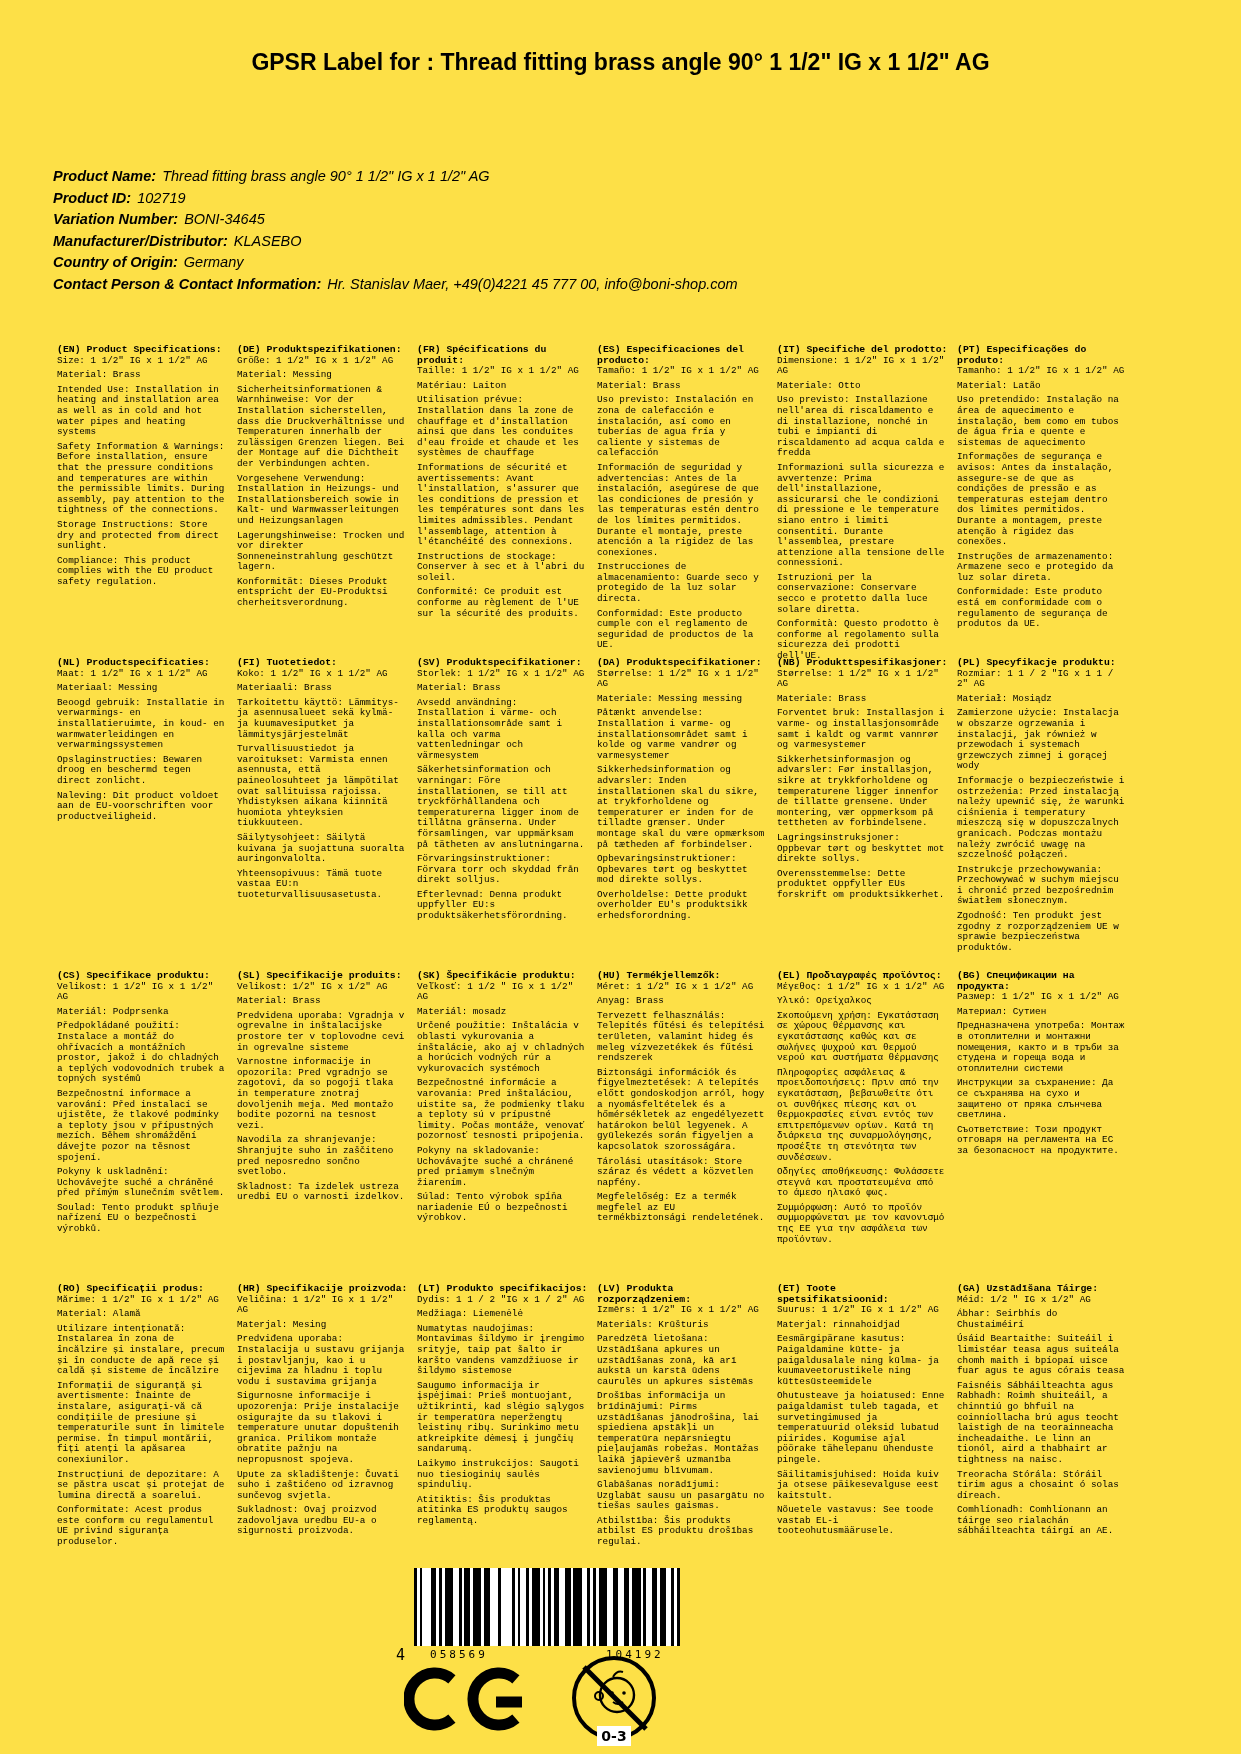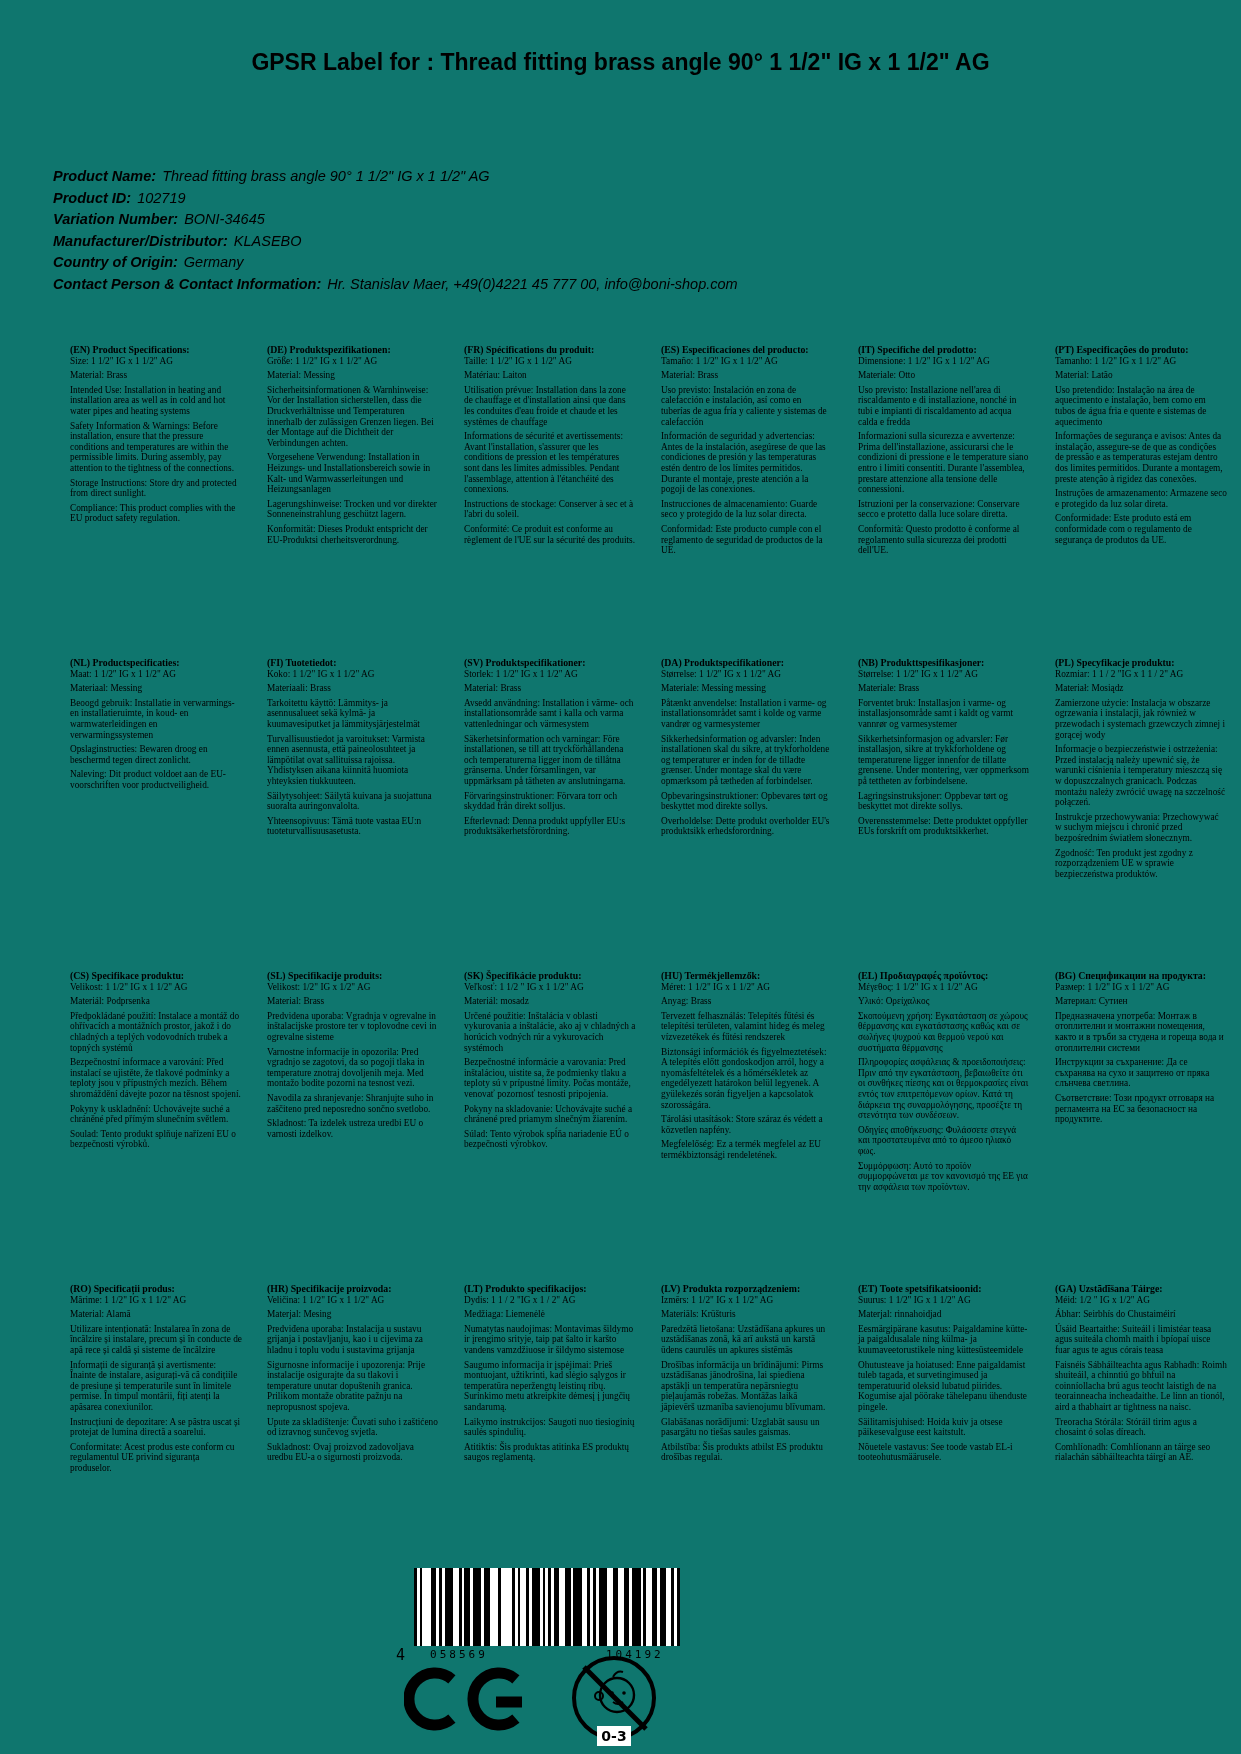--- a/index.html
+++ b/index.html
@@ -1,30 +1,30 @@
 <!DOCTYPE html>
 <html><head>
 <meta charset="utf-8">
 <style>
   html,body{margin:0;padding:0;background:#fff;}
-  #page{position:relative;width:1241px;height:1754px;background:#0f766e;color:#000;overflow:hidden;}
+  #page{position:relative;width:1241px;height:1754px;background:#fde047;color:#000;overflow:hidden;}
 
   .title-wrap{position:absolute;top:44px;left:0;right:0;display:flex;justify-content:center;}
   .title-wrap h1{margin:0;max-width:840px;text-align:center;
     font:bold 23px/37px "Liberation Sans",sans-serif;letter-spacing:0;}
 
   .info{position:absolute;top:166px;left:53px;font-family:"Liberation Sans",sans-serif;
     font-size:14.5px;line-height:21.5px;font-style:italic;}
   .info .row{white-space:nowrap;}
   .info .lbl{font-weight:bold;margin-right:6px;}
 
-  .lang-grid{position:absolute;left:70px;top:345px;display:grid;
-    grid-template-columns:repeat(6,172px);column-gap:25px;
+  .lang-grid{position:absolute;left:57px;top:345px;display:grid;
+    grid-template-columns:repeat(6,172px);column-gap:8px;
     grid-template-rows:313px 313px 313px auto;
-    font-family:Liberation Serif, serif;font-size:9.3px;line-height:10.6px;}
+    font-family:Liberation Mono, monospace;font-size:9.3px;line-height:10.6px;}
   .lang-block{overflow:visible;}
   .lang-block .hdr{font-weight:bold;font-size:9.8px;}
   .lang-block p{margin:4px 0 0 0;}
   .lang-block p.first{margin-top:0;}
 
   .barcode{position:absolute;left:396px;top:1568px;display:flex;align-items:flex-end;gap:9px;
     font-family:"DejaVu Sans Mono",monospace;}
   .bc-lead{font-size:15px;line-height:16px;}
   .bc-bars{display:flex;height:78px;}
   .bc-bars span{display:block;height:100%;}
@@ -91,21 +91,21 @@
         <p>Utilisation prévue: Installation dans la zone de chauffage et d'installation ainsi que dans les conduites d'eau froide et chaude et les systèmes de chauffage</p>
         <p>Informations de sécurité et avertissements: Avant l'installation, s'assurer que les conditions de pression et les températures sont dans les limites admissibles. Pendant l'assemblage, attention à l'étanchéité des connexions.</p>
         <p>Instructions de stockage: Conserver à sec et à l'abri du soleil.</p>
         <p>Conformité: Ce produit est conforme au règlement de l'UE sur la sécurité des produits.</p>
       </div>
       <div class="lang-block">
       <div class="hdr">(ES) Especificaciones del producto:</div>
     <p class="first">Tamaño: 1 1/2" IG x 1 1/2" AG</p>
         <p>Material: Brass</p>
         <p>Uso previsto: Instalación en zona de calefacción e instalación, así como en tuberías de agua fría y caliente y sistemas de calefacción</p>
-        <p>Información de seguridad y advertencias: Antes de la instalación, asegúrese de que las condiciones de presión y las temperaturas estén dentro de los límites permitidos. Durante el montaje, preste atención a la pogoji de las conexiones.</p>
+        <p>Información de seguridad y advertencias: Antes de la instalación, asegúrese de que las condiciones de presión y las temperaturas estén dentro de los límites permitidos. Durante el montaje, preste atención a la rigidez de las conexiones.</p>
         <p>Instrucciones de almacenamiento: Guarde seco y protegido de la luz solar directa.</p>
         <p>Conformidad: Este producto cumple con el reglamento de seguridad de productos de la UE.</p>
       </div>
       <div class="lang-block">
       <div class="hdr">(IT) Specifiche del prodotto:</div>
     <p class="first">Dimensione: 1 1/2" IG x 1 1/2" AG</p>
         <p>Materiale: Otto</p>
         <p>Uso previsto: Installazione nell'area di riscaldamento e di installazione, nonché in tubi e impianti di riscaldamento ad acqua calda e fredda</p>
         <p>Informazioni sulla sicurezza e avvertenze: Prima dell'installazione, assicurarsi che le condizioni di pressione e le temperature siano entro i limiti consentiti. Durante l'assemblea, prestare attenzione alla tensione delle connessioni.</p>
         <p>Istruzioni per la conservazione: Conservare secco e protetto dalla luce solare diretta.</p>

